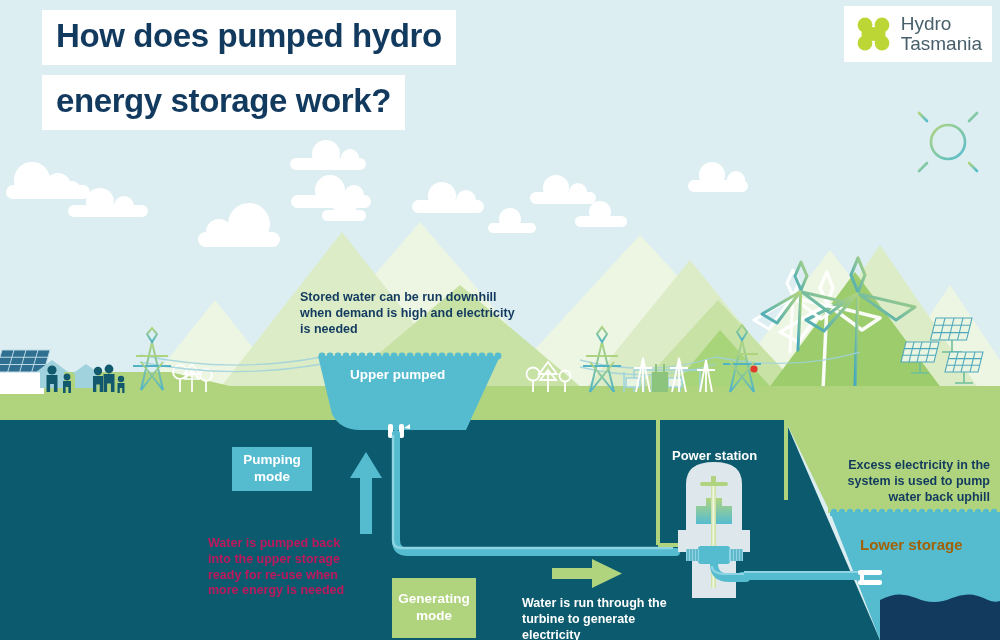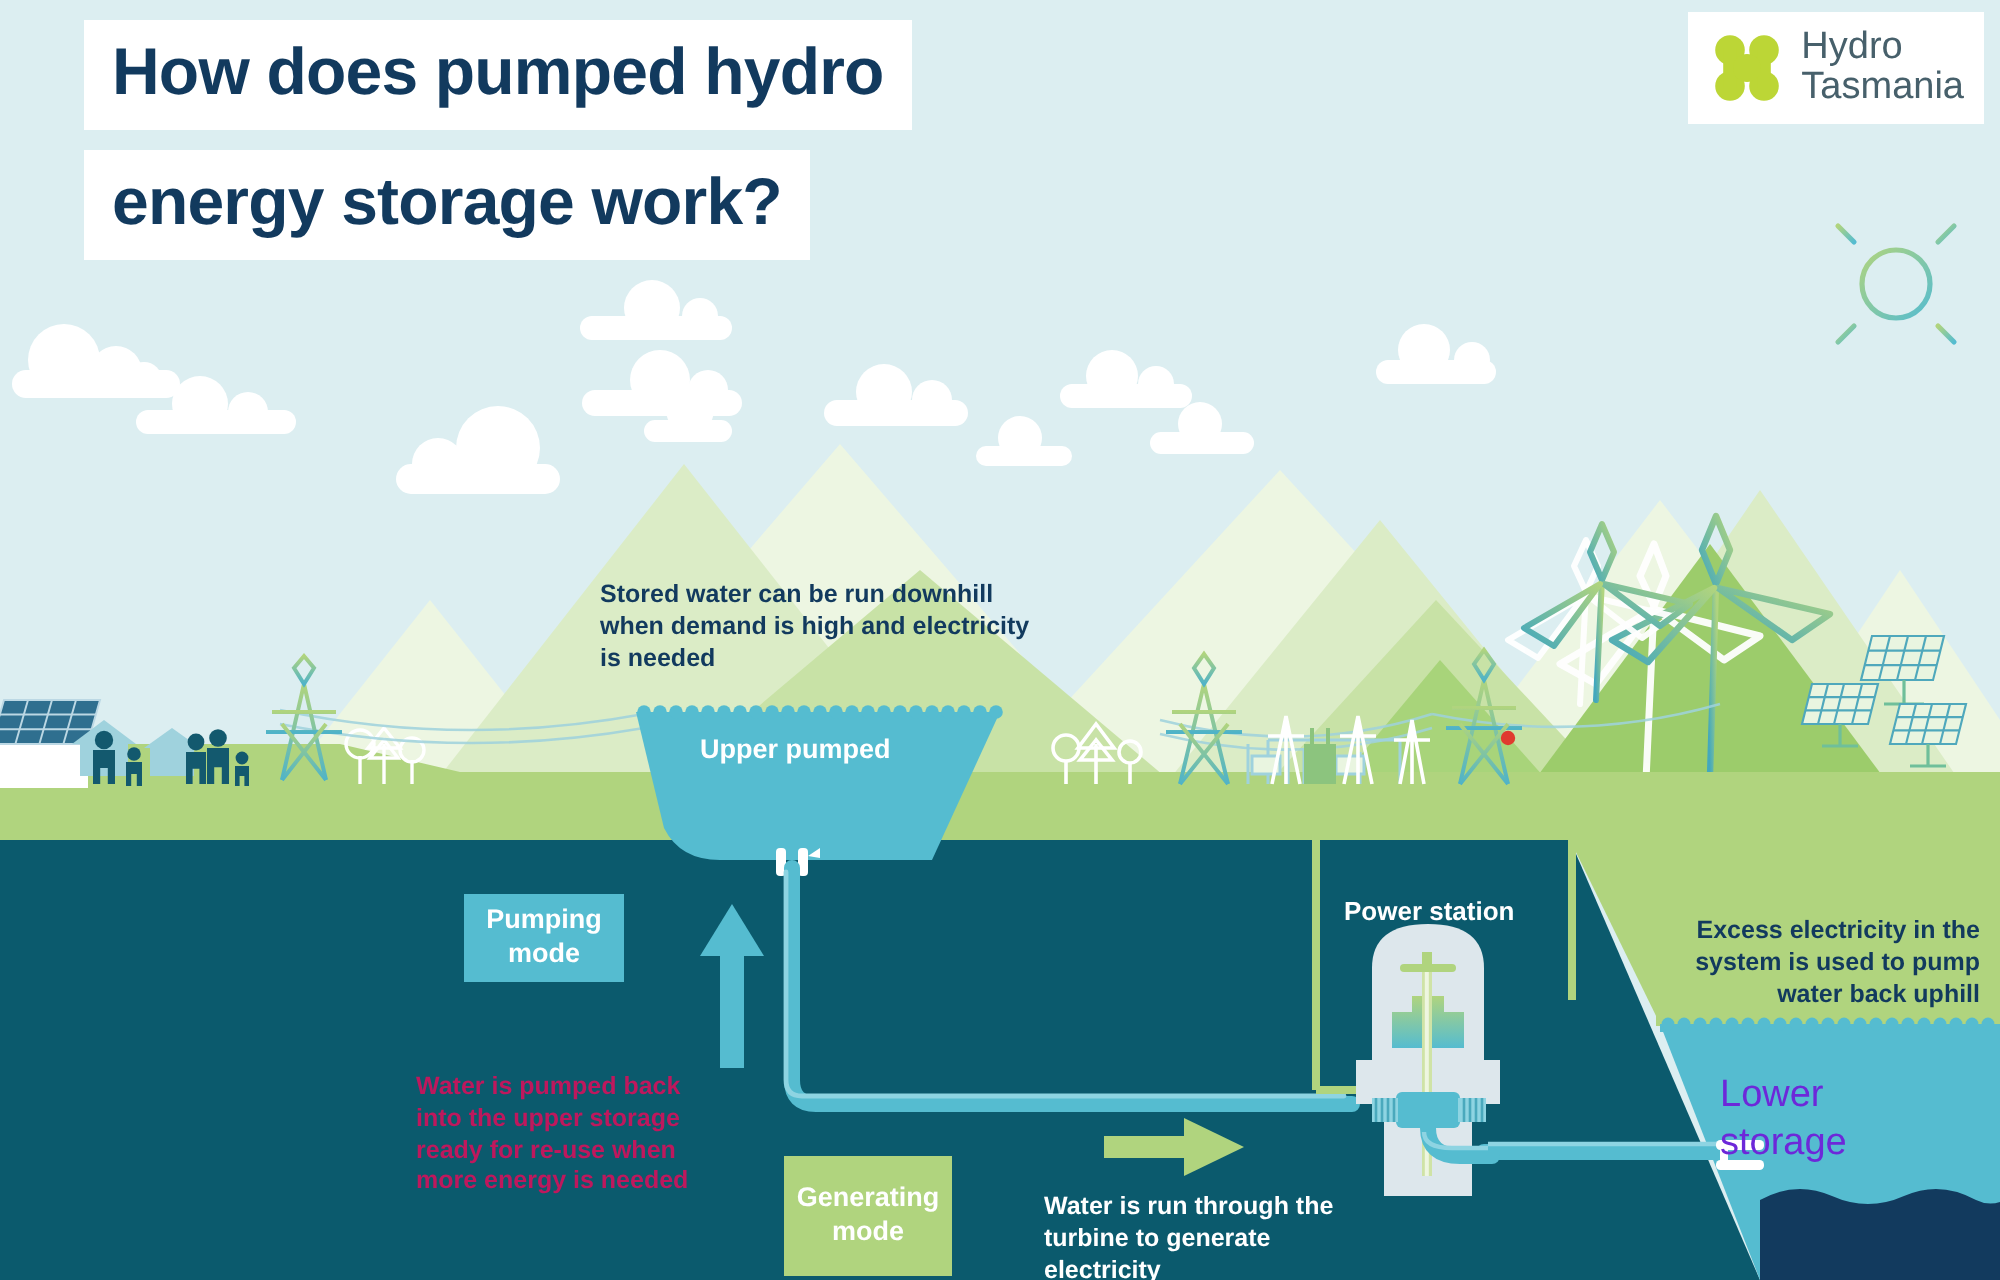--- a/index.html
+++ b/index.html
@@ -74,21 +74,21 @@
   #turbine-text {
     left: 522px; top: 596px; width: 168px;
     color: #ffffff; font-size: 12.5px; text-align: left;
   }
   #upper-storage-label {
     left: 350px; top: 366px; width: 120px;
     color: #ffffff; font-size: 13.5px; font-weight: bold;
   }
   #lower-storage-label {
     left: 860px; top: 536px; width: 120px;
-    color: #6d28d9; font-size: 19px; font-weight: normal;
+    color: #a16207; font-size: 15px; font-weight: bold;
   }
   #power-station-label {
     left: 672px; top: 448px; width: 120px;
     color: #ffffff; font-size: 13px; font-weight: bold; text-align: left;
   }
 
   .mode-box {
     position: absolute; z-index: 31;
     display: flex; align-items: center; justify-content: center;
     color: #ffffff; font-weight: bold; font-size: 13.5px;

